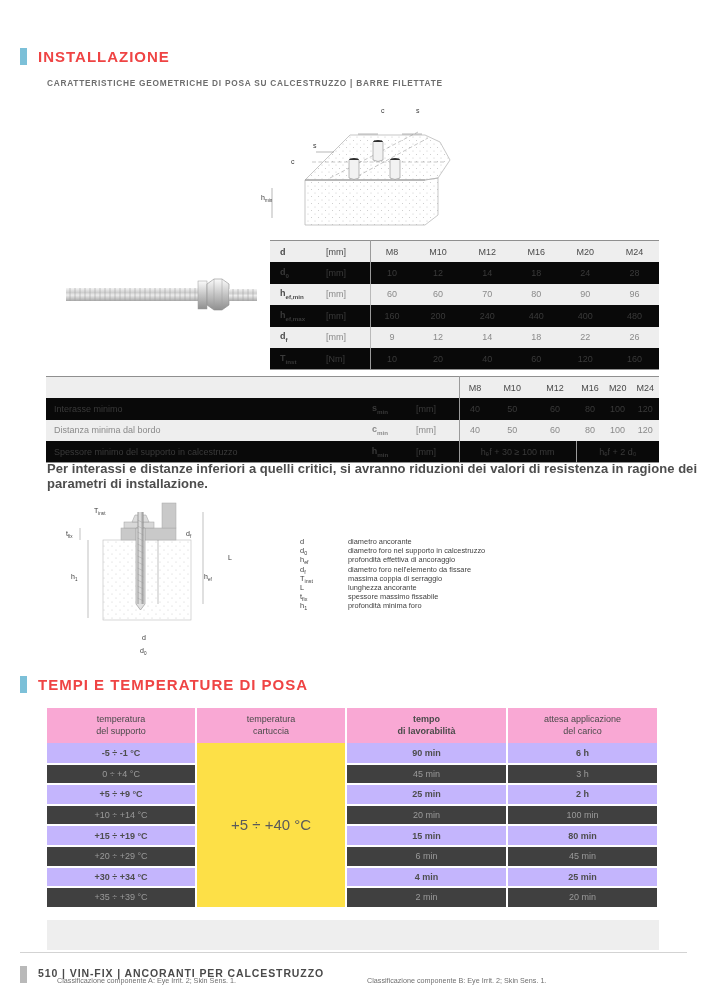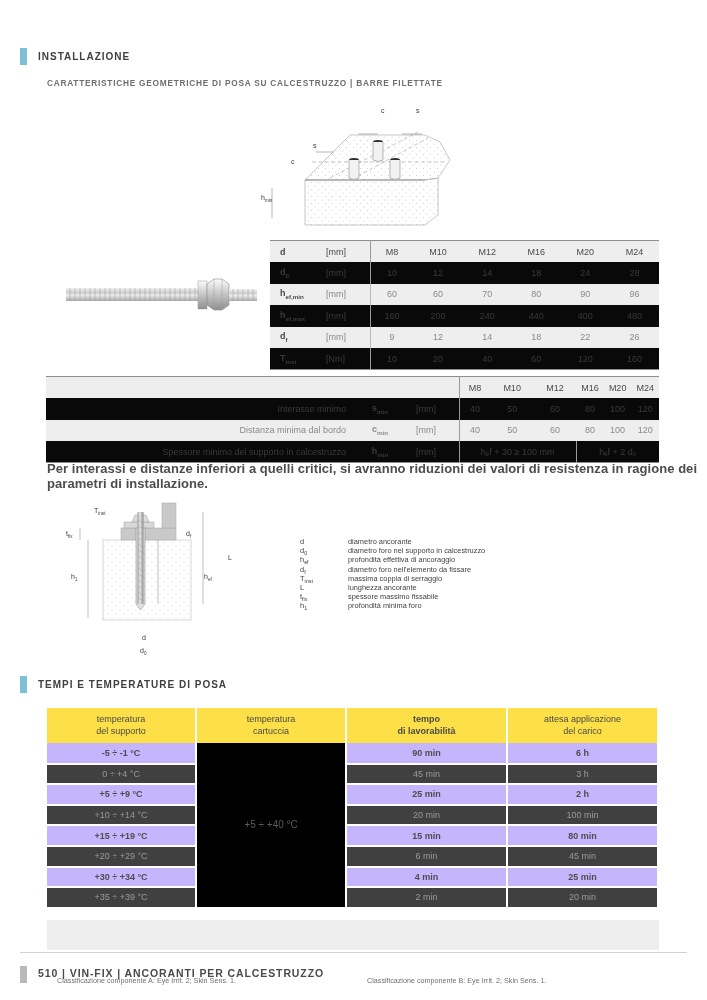--- a/index.html
+++ b/index.html
@@ -10,21 +10,21 @@
     font-family:"Liberation Sans", sans-serif;
     color:#3c3c3c;
     position:relative;
     overflow:hidden;
   }
 
   
   .section-head { position:absolute; display:flex; align-items:center; }
   .sh-bar { width:7px; height:17px; background:#7cc0d8; margin-right:11px; }
   .sh-title {
-    font-size:10px; font-weight:bold; color:#404040;
+    font-size:15px; font-weight:bold; color:#ef4444;
     letter-spacing:1.0px;
   }
   .sub-head {
     position:absolute;
     font-size:8.3px; font-weight:bold; color:#6e6e6e;
     letter-spacing:0.75px;
   }
 
   
   table { border-collapse:collapse; position:absolute; }
@@ -40,41 +40,41 @@
   .row-light .rowhead { color:#4a4a4a; }
   .hdr-light { background:#eeeeee; color:#4a4a4a; }
   .hdr-light td { font-weight:normal; }
   .vsep { border-left:1px solid #9a9a9a; }
   .t1 tr.row-light td.vsep { border-left-color:#b9b9b9; }
   .topline { border-top:1px solid #8f8f8f; }
   .botline { border-bottom:1px solid #8f8f8f; }
 
   .t2 { left:46px; top:376px; width:613px; }
   .t2 td { height:21.5px; font-size:9px; text-align:center; vertical-align:middle; }
-  .t2 .label { text-align:right; padding-left:23px; width:300px; }
+  .t2 .label { text-align:left; padding-left:8px; width:300px; }
   .t2 .sym { width:68px; text-align:center; font-weight:bold; }
   .t2 .unit { width:45px; text-align:left; padding-left:2px; }
 
   .note {
     position:absolute; left:47px; top:461px;
     font-size:13px; color:#4d4d4d; font-weight:bold; letter-spacing:0.05px;
   }
 
   
   .t3 { left:47px; top:708px; width:612px; }
   .t3 td { text-align:center; vertical-align:middle; font-size:9px; }
   .t3 .hrow td {
-    background:#fde047; color:#4a4a4a; height:35px;
+    background:#f9a8d4; color:#4a4a4a; height:35px;
     line-height:11.5px; border-right:2px solid #fff;
   }
   .t3 .drow td { height:20.6px; border-right:2px solid #fff; border-bottom:2px solid #fff; }
   .t3 .c-black { background:#c4b5fd; color:#4d4d4d; font-weight:bold; }
   .t3 .c-grey  { background:#404040; color:#9a9a9a; }
   .t3 .cart {
-    background:#000000; color:#5a5a5a; font-size:10px;
+    background:#fde047; color:#5a5a5a; font-size:15px;
     border-right:2px solid #fff;
   }
   .col1 { width:152px; } .col2 { width:153px; }
   .col3 { width:164px;font-weight:bold; } .col4 { width:154px; }
 
   .classbar {
     position:absolute; left:47px; top:920px; width:612px; height:30px;
     background:#eeeeee;
   }
   .classbar span {

